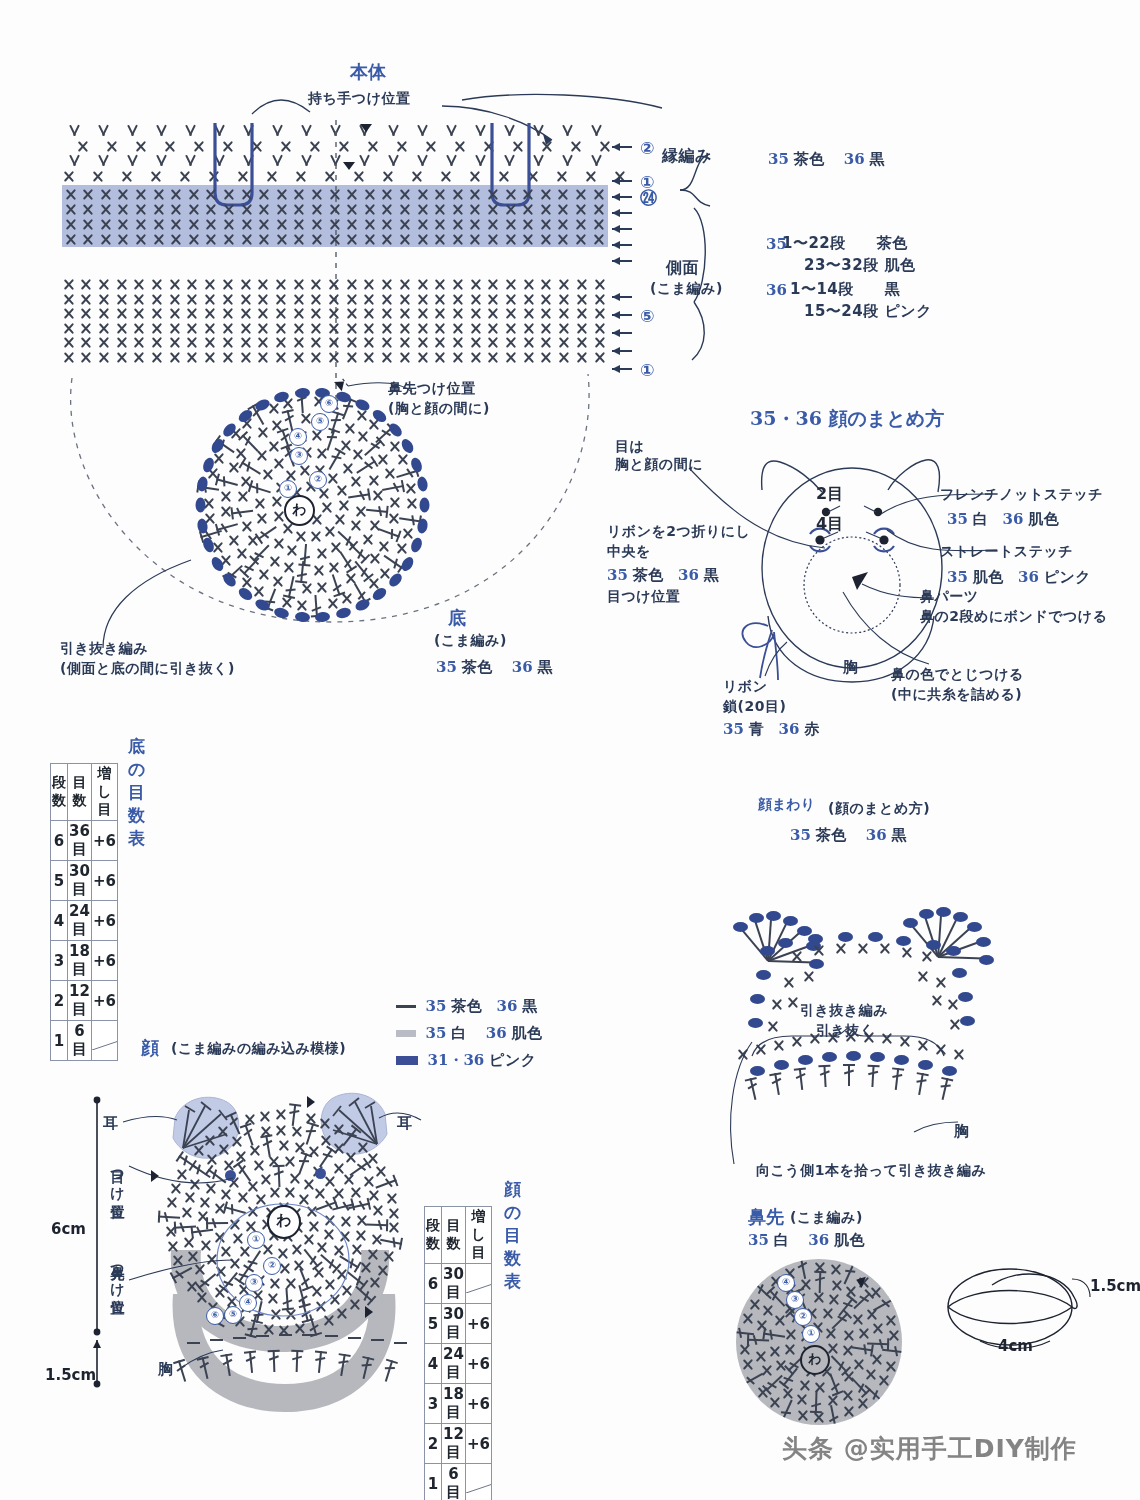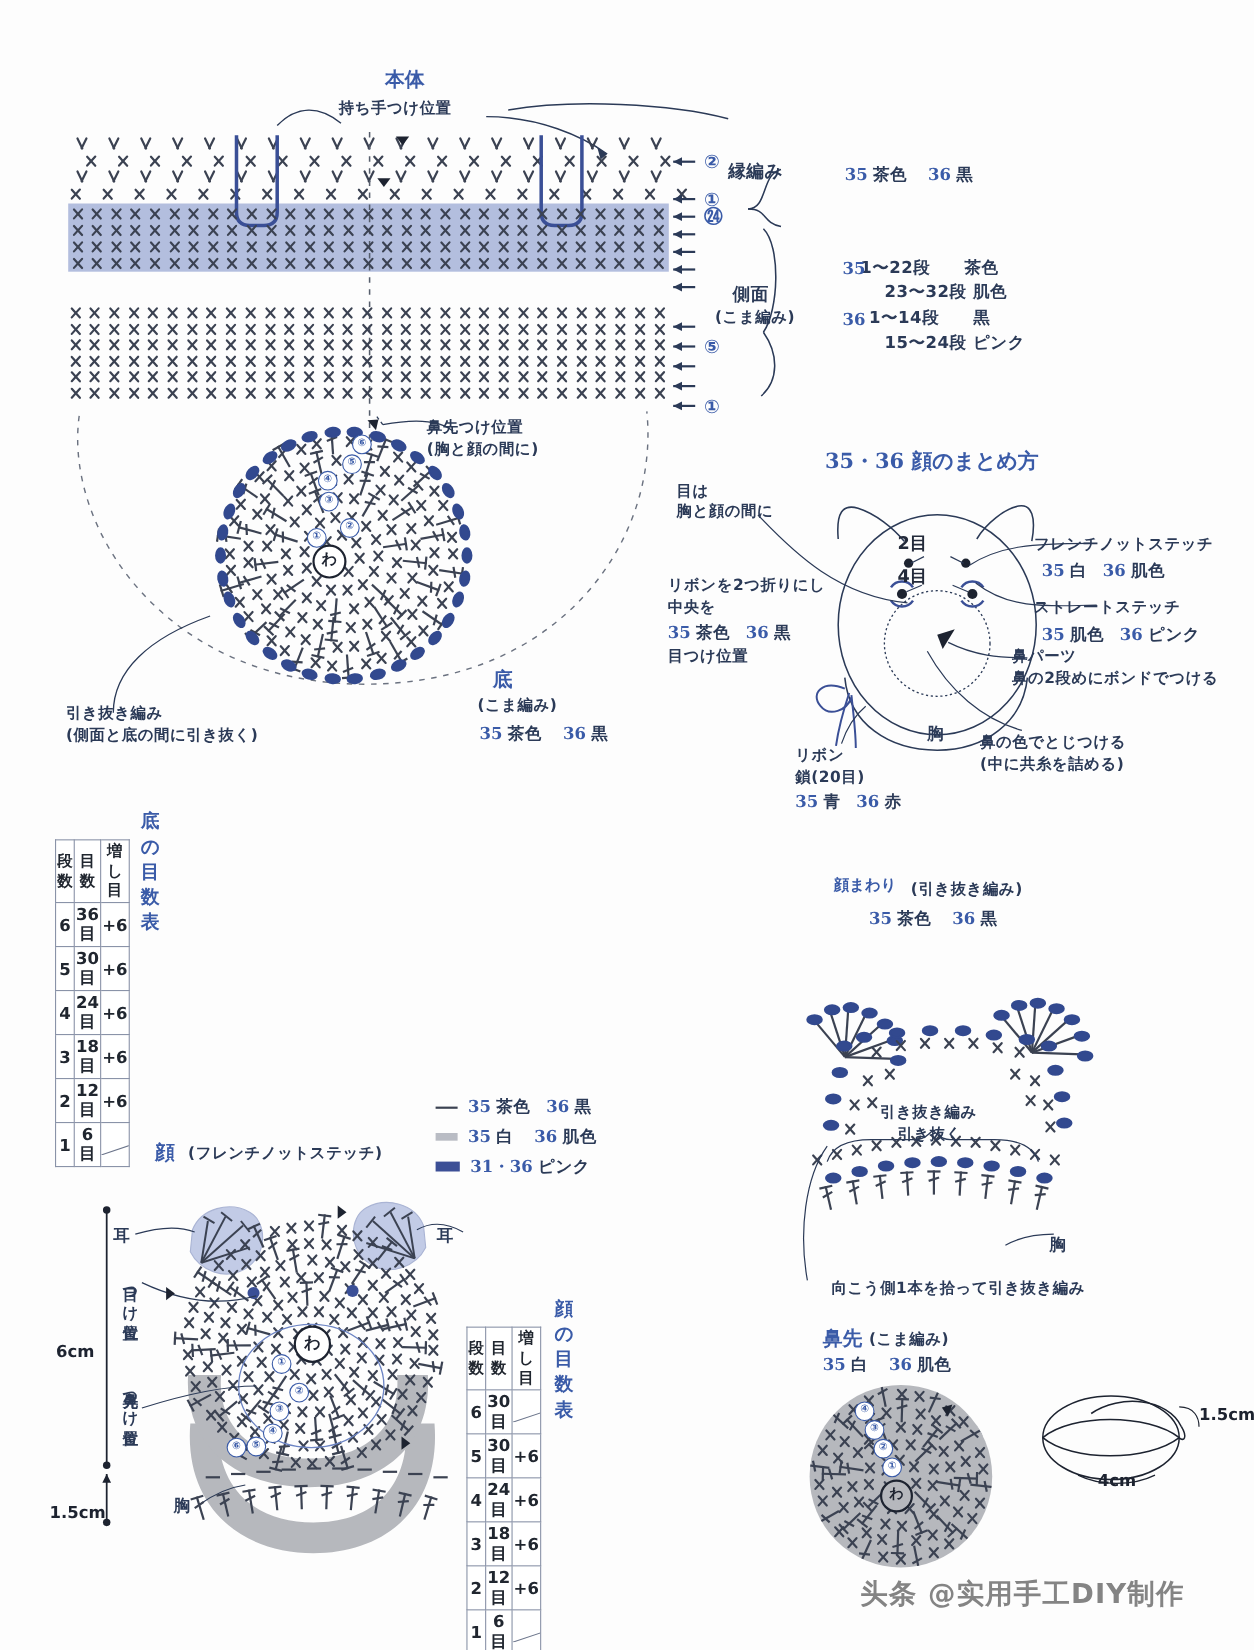--- a/index.html
+++ b/index.html
@@ -1094,21 +1094,21 @@
   </div>
   <div>
     <span class="legendswatch lg3"></span>&nbsp;
     <span class="num">31・36</span>
     <span class="jp">ピンク</span>
   </div>
 </div>
 
 <div class="abs" style="left:45px;top:1030px;width:400px;height:400px;">
   <div class="abs ttl" style="left:96px;top:6px;font-size:18px;">顔</div>
-  <div class="abs jp" style="left:126px;top:10px;font-size:14px;">(フレンチノットステッチ)</div>
+  <div class="abs jp" style="left:126px;top:10px;font-size:14px;">(こま編みの編み込み模様)</div>
 
   <svg class="abs" width="26" height="300" style="left:40px;top:64px;">
     <line x1="12" y1="6" x2="12" y2="238" stroke="#1d2330" stroke-width="1.6"></line>
     <circle cx="12" cy="6" r="3.4" fill="#1d2330"></circle>
     <circle cx="12" cy="238" r="3.4" fill="#1d2330"></circle>
     <line x1="12" y1="246" x2="12" y2="290" stroke="#1d2330" stroke-width="1.6"></line>
     <circle cx="12" cy="290" r="3.4" fill="#1d2330"></circle>
     <polygon points="12,246 8,254 16,254" fill="#1d2330"></polygon>
   </svg>
   <div class="abs dimtext" style="left:6px;top:190px;">6cm</div>
@@ -1610,21 +1610,21 @@
               <line x1="0" y1="29" x2="86" y2="0" stroke="#6d768c" stroke-width="1"></line>
             </svg>
           </td>
         </tr>
   </tbody>
     </table>
 </div>
 
 <div class="abs" style="left:700px;top:790px;width:420px;height:400px;">
   <div class="abs ttl" style="left:58px;top:6px;font-size:14px;">顔まわり</div>
-  <div class="abs jp" style="left:128px;top:10px;font-size:14px;">(引き抜き編み)</div>
+  <div class="abs jp" style="left:128px;top:10px;font-size:14px;">(顔のまとめ方)</div>
   <div class="abs" style="left:90px;top:36px;font-size:15px;">
     <span class="num">35</span>
     <span class="jp">茶色</span>
     &nbsp;&nbsp;
     <span class="num">36</span>
     <span class="jp">黒</span>
   </div>
 
   <div class="abs" style="left:20px;top:60px;width:280px;height:210px;" id="surround">
       <div style="position: absolute; left: 48px; top: 110px; width: 46px; height: 1.8px; background: rgb(59, 66, 82); transform-origin: 0px 50%; transform: rotate(-130deg);"></div>

